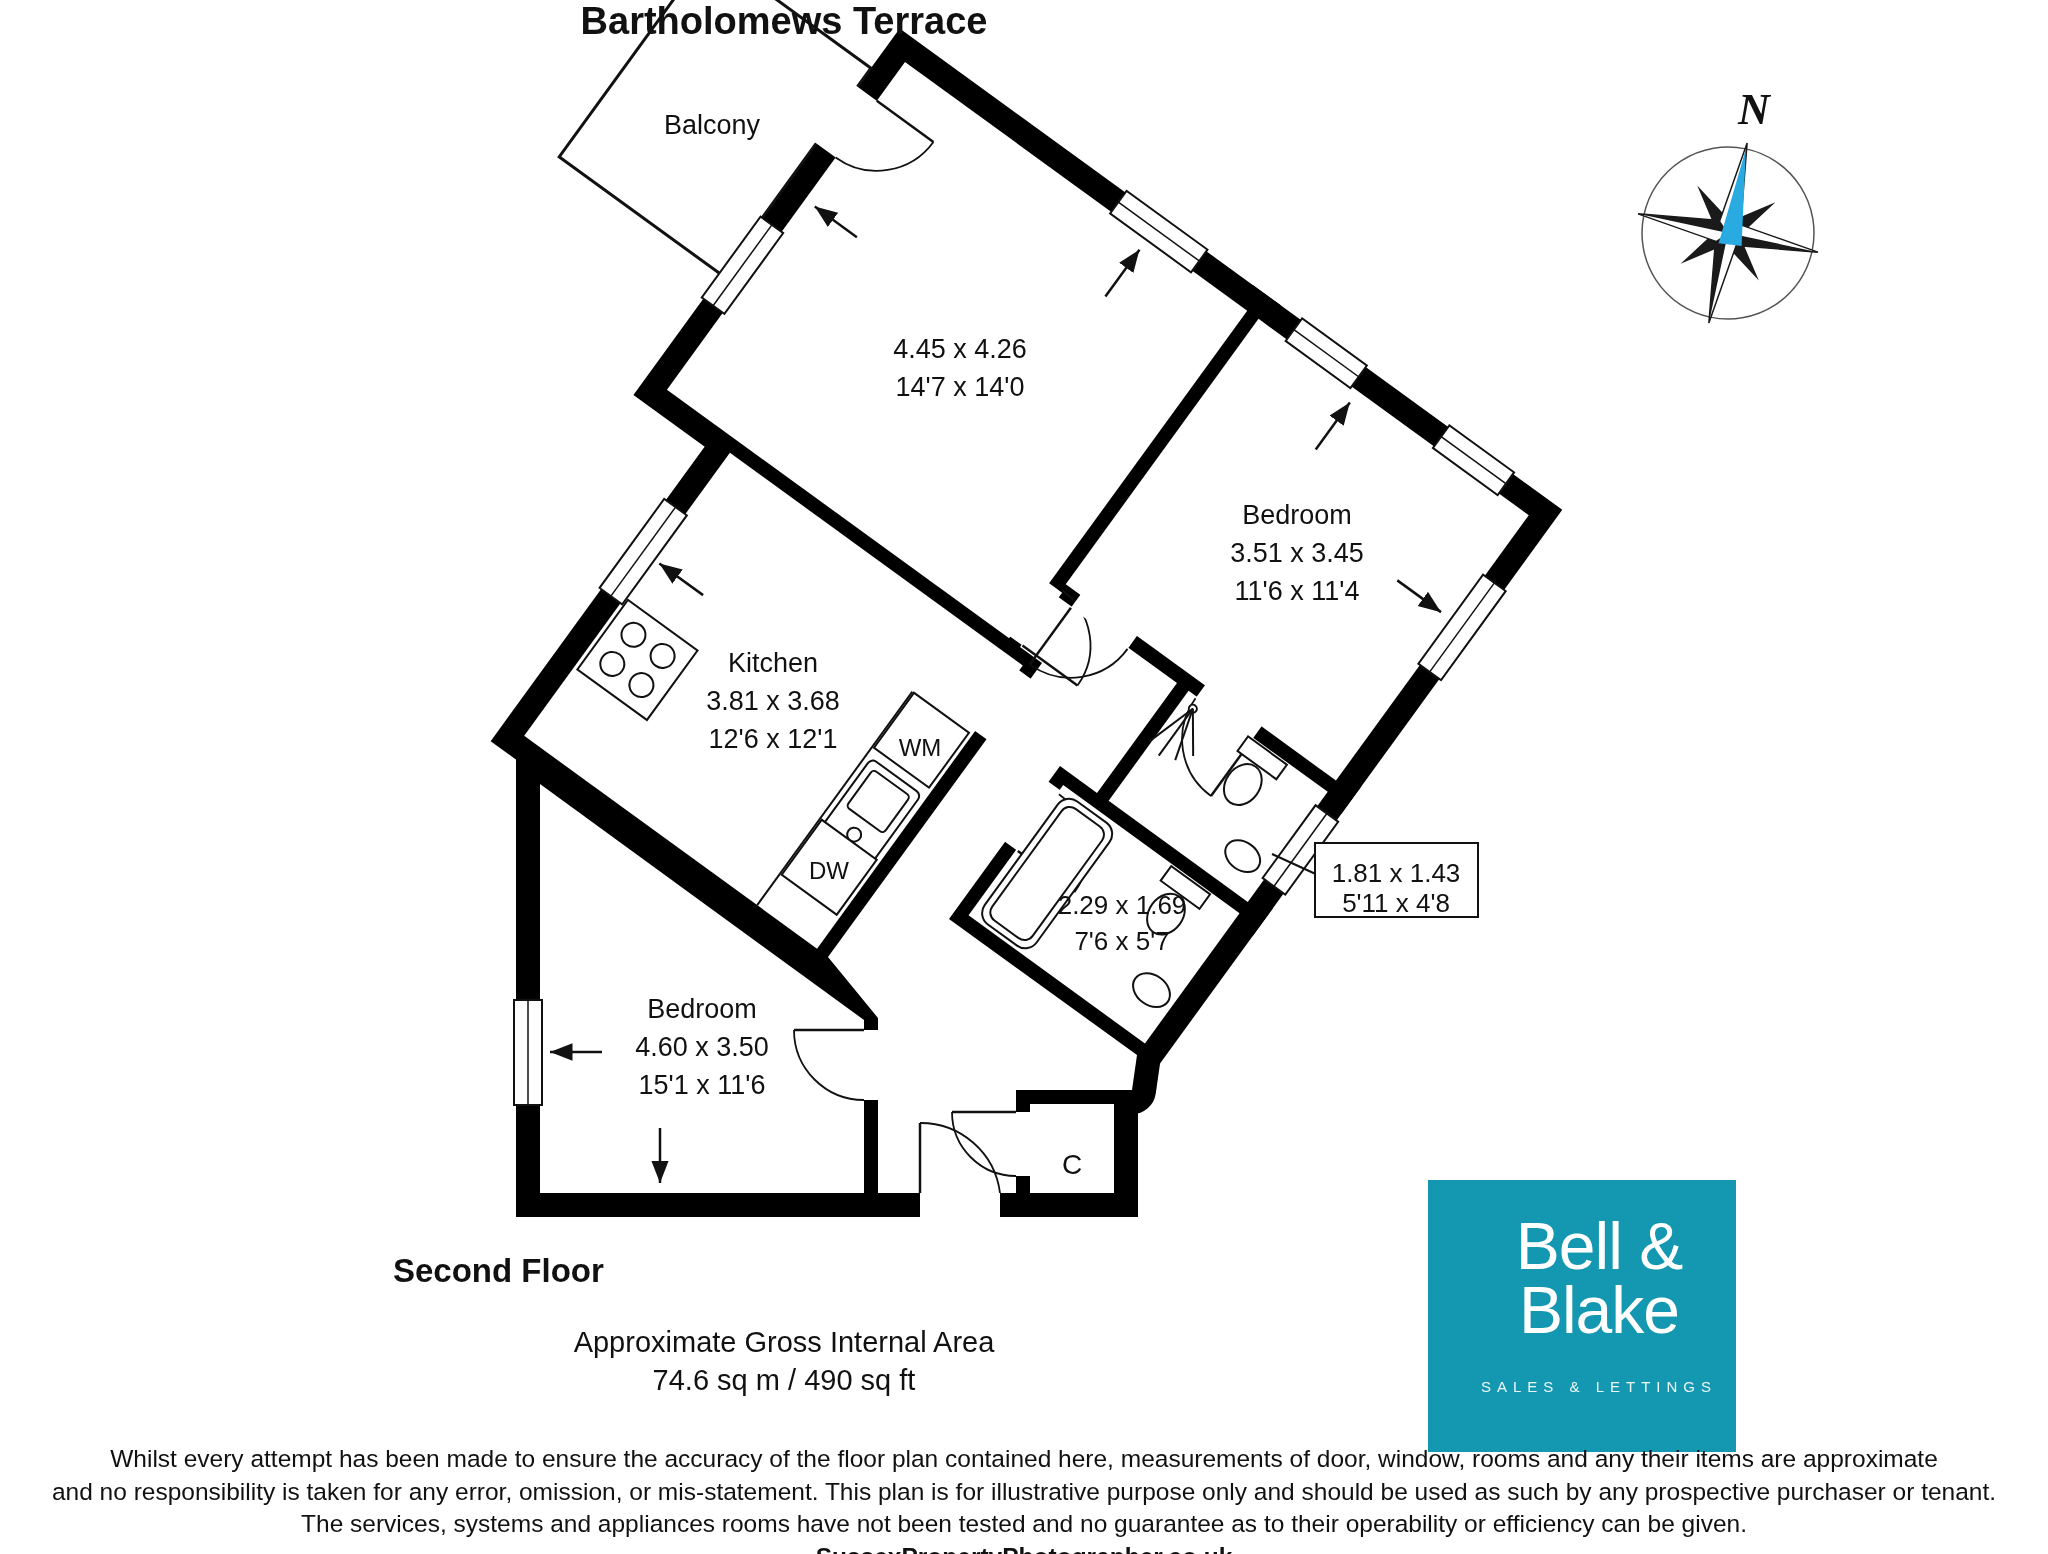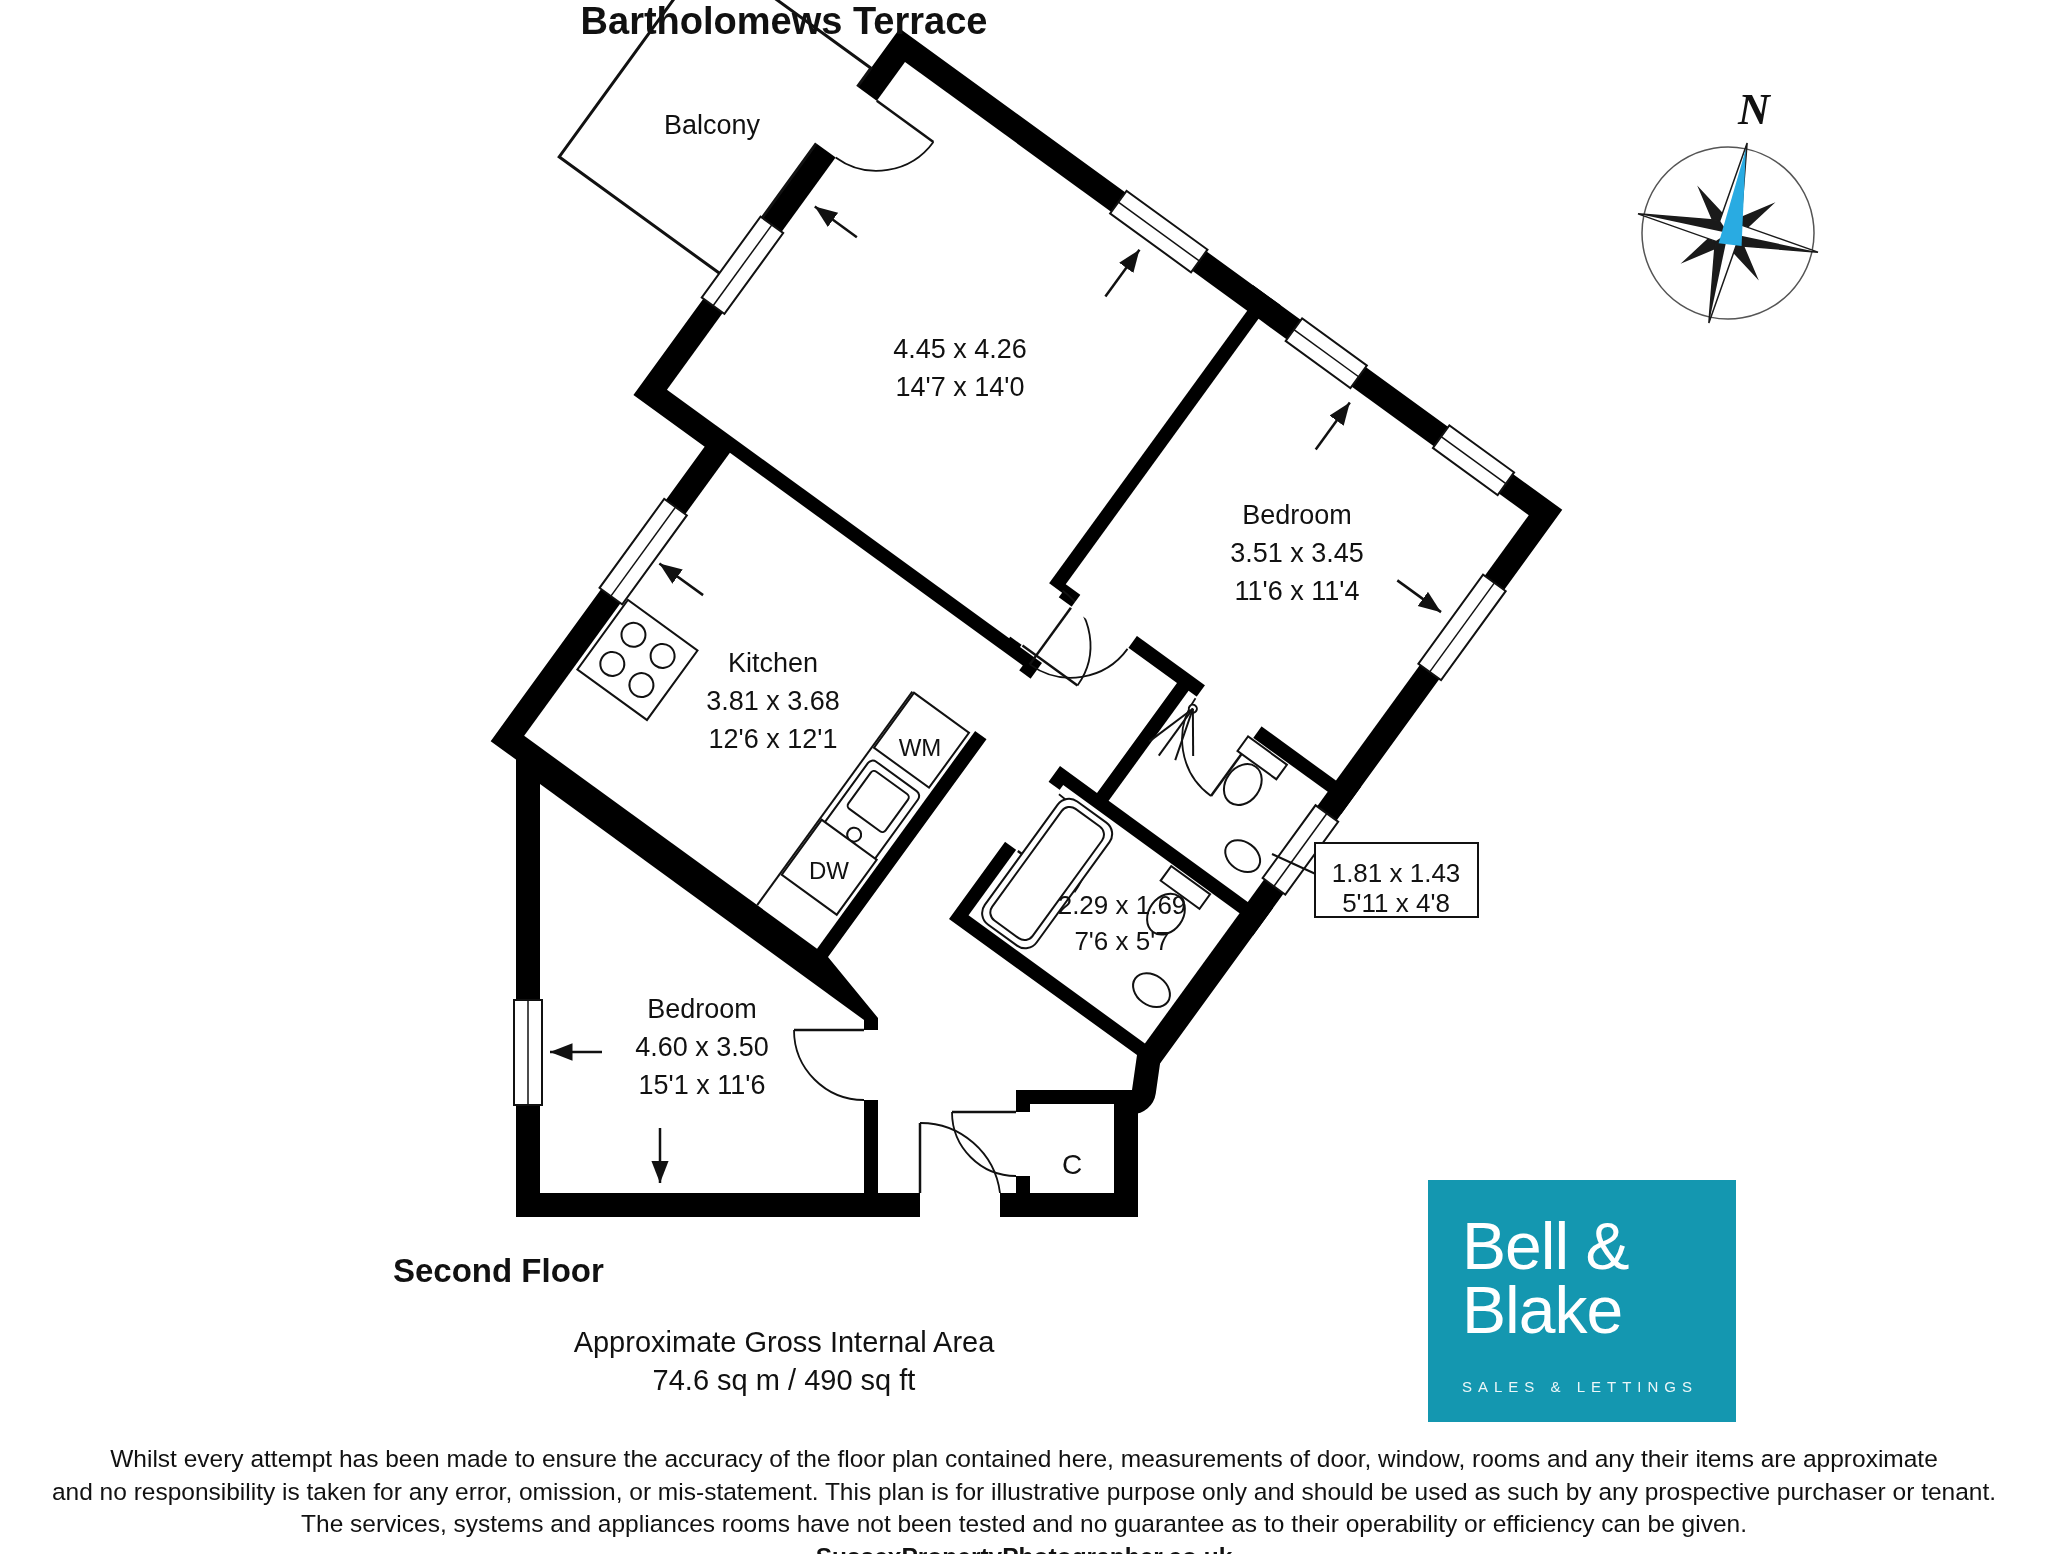--- a/index.html
+++ b/index.html
@@ -3,22 +3,22 @@
 <meta charset="utf-8">
 <style>
   html,body{margin:0;padding:0;background:#fff;}
   #stage{position:relative;width:2048px;height:1554px;background:#fff;overflow:hidden;
          font-family:"Liberation Sans",sans-serif;color:#111;}
   .abs{position:absolute;}
   .title{left:784px;top:0px;transform:translateX(-50%);font-size:38px;font-weight:bold;white-space:nowrap;}
   .floorlbl{left:393px;top:1236px;font-size:33px;font-weight:bold;white-space:nowrap;margin-top:16px;}
   .arealine{left:784px;transform:translateX(-50%);font-size:29px;white-space:nowrap;}
   .a1{top:1326px;} .a2{top:1364px;}
-  .logo{left:1428px;top:1180px;width:308px;height:242px;box-sizing:border-box;
-        padding:34px 0 0 34px;color:#fff;}
+  .logo{left:1428px;top:1180px;width:308px;height:272px;box-sizing:border-box;
+        padding:34px 0 0 34px;color:#fff;text-align:center;}
   .logo .big{font-size:66px;line-height:64px;font-weight:500;letter-spacing:-1px;}
   .logo .tag{margin-top:36px;font-size:15px;letter-spacing:6px;color:rgba(255,255,255,.92);}
   .disc{left:0;right:0;top:1443px;text-align:center;font-size:24.5px;line-height:32.5px;}
   .disc .site{font-weight:bold;}
   svg{position:absolute;left:0;top:0;}
   svg text{font-family:"Liberation Sans",sans-serif;fill:#111;text-anchor:middle;}
   .lbl{font-size:27px;}
   .sm{font-size:26px;}
   .ap{font-size:24px;}
   .cl{font-size:28px;}

